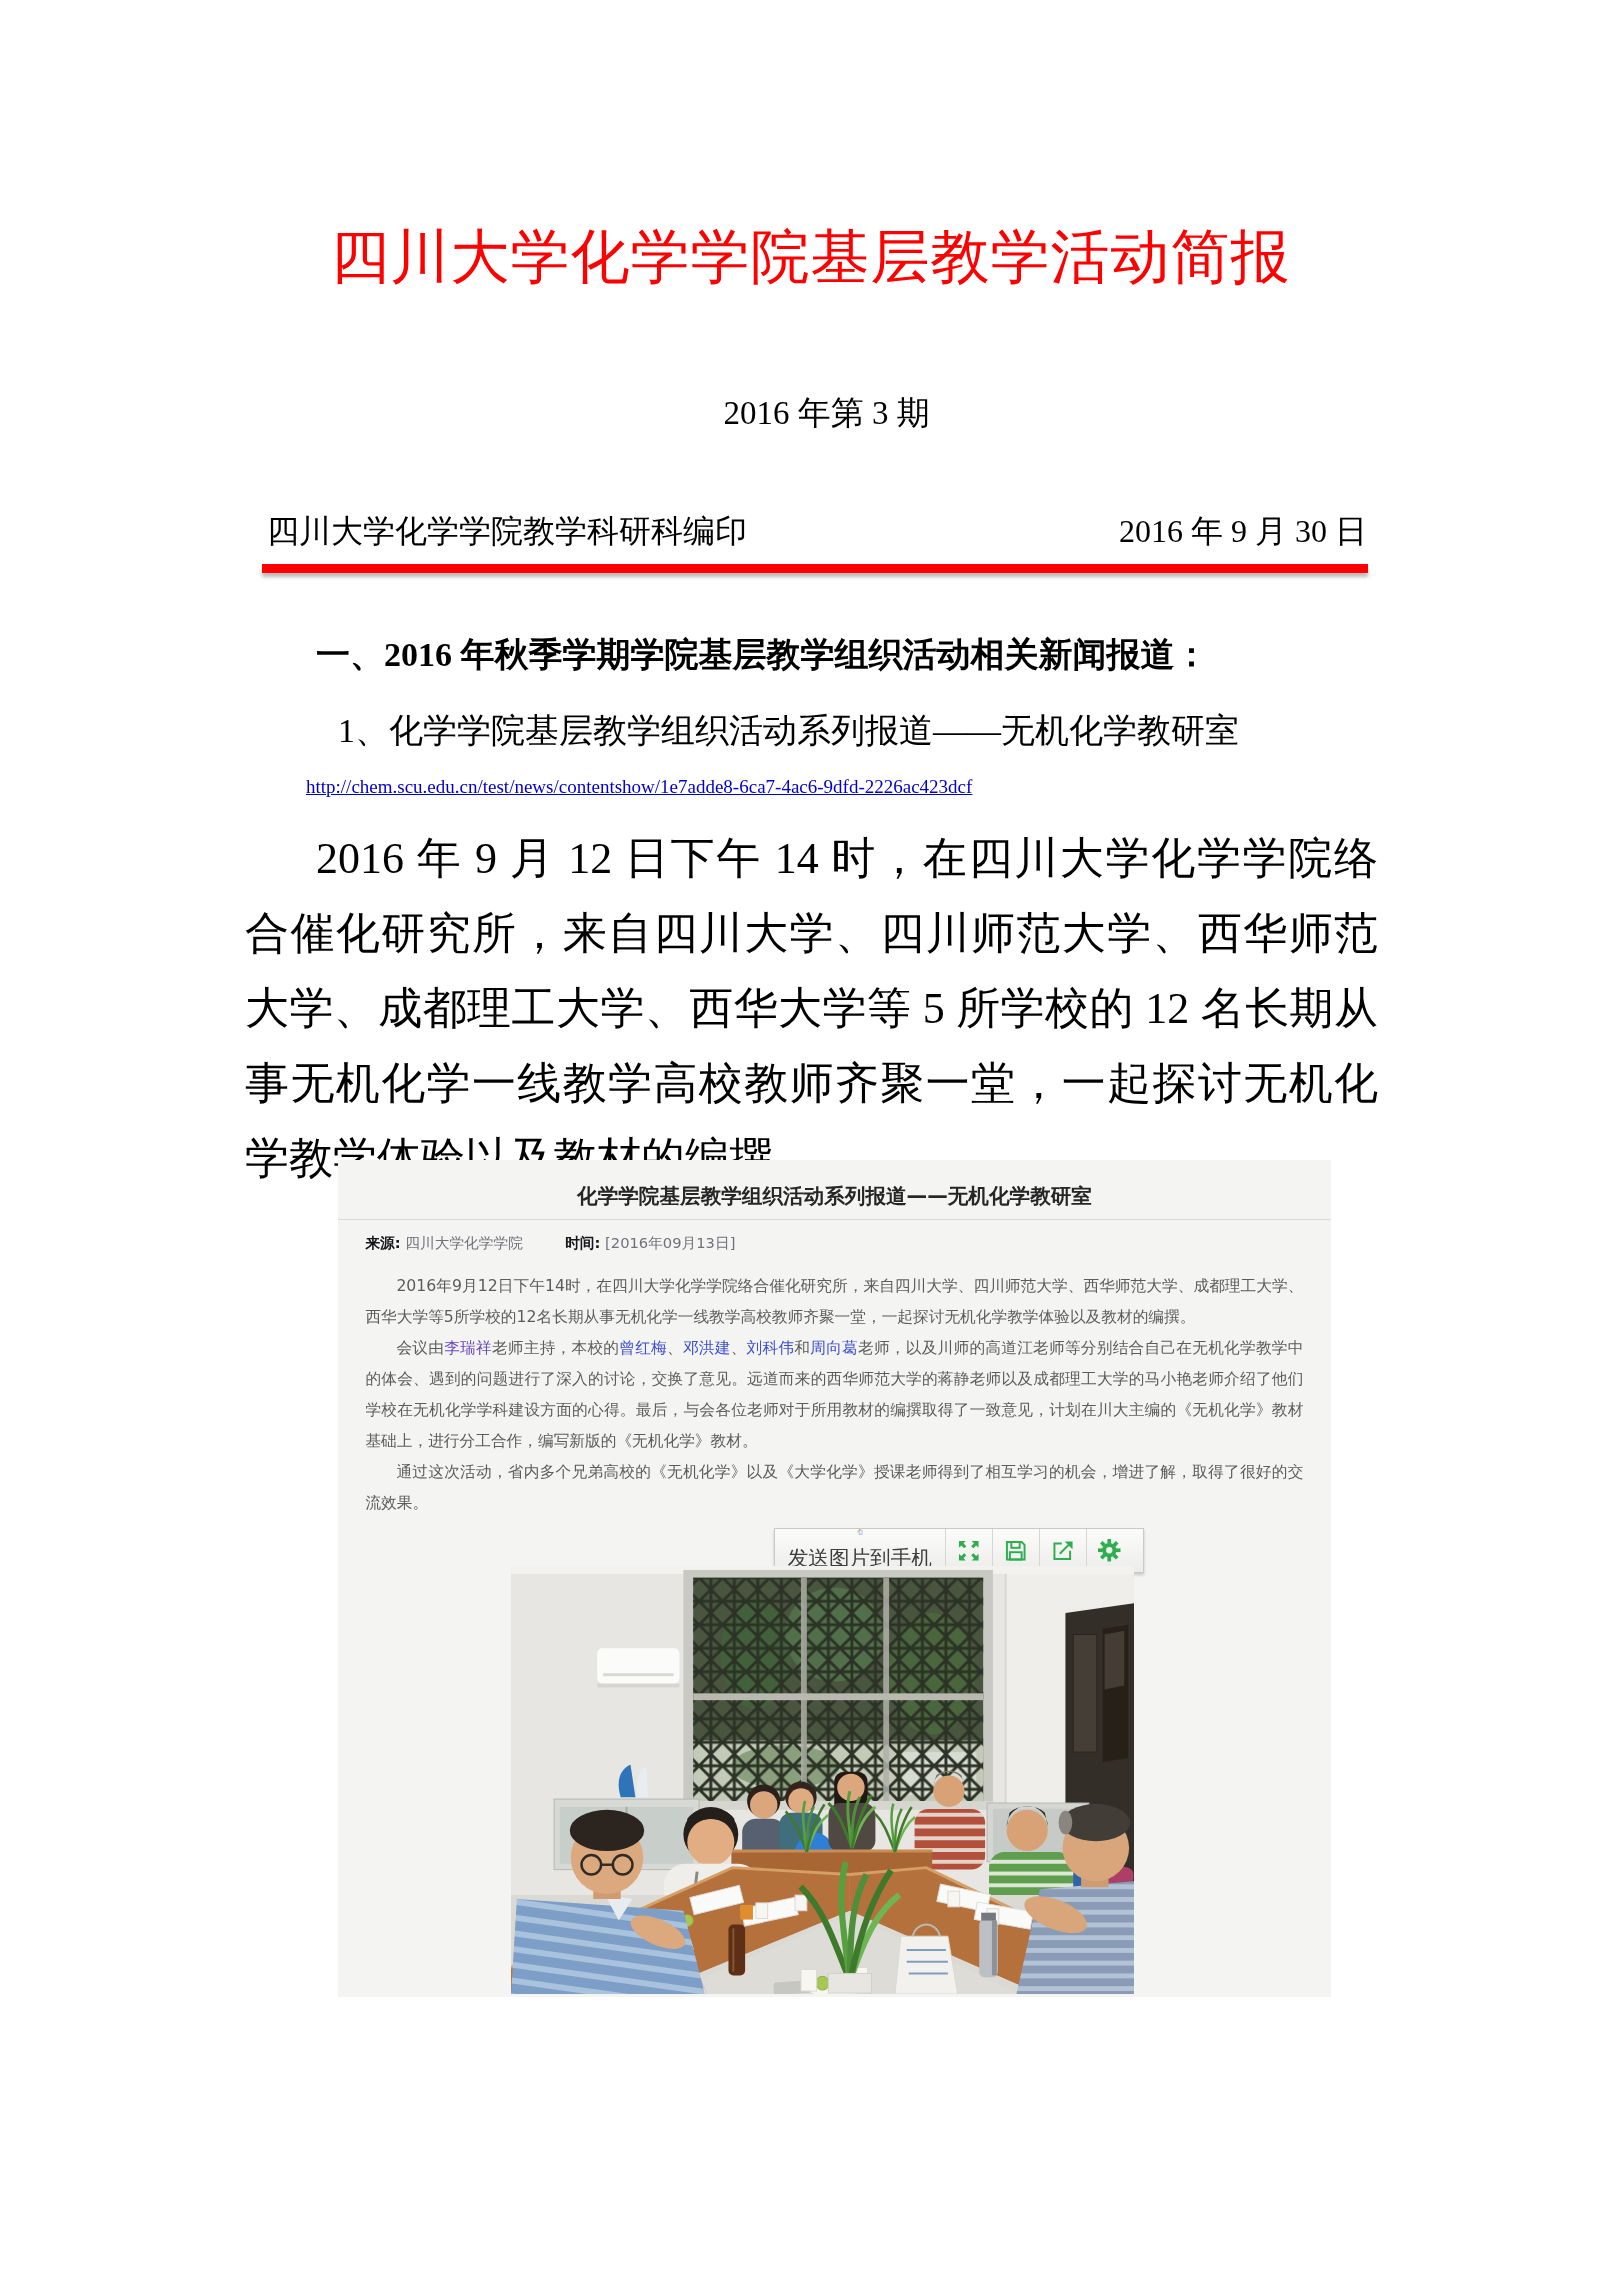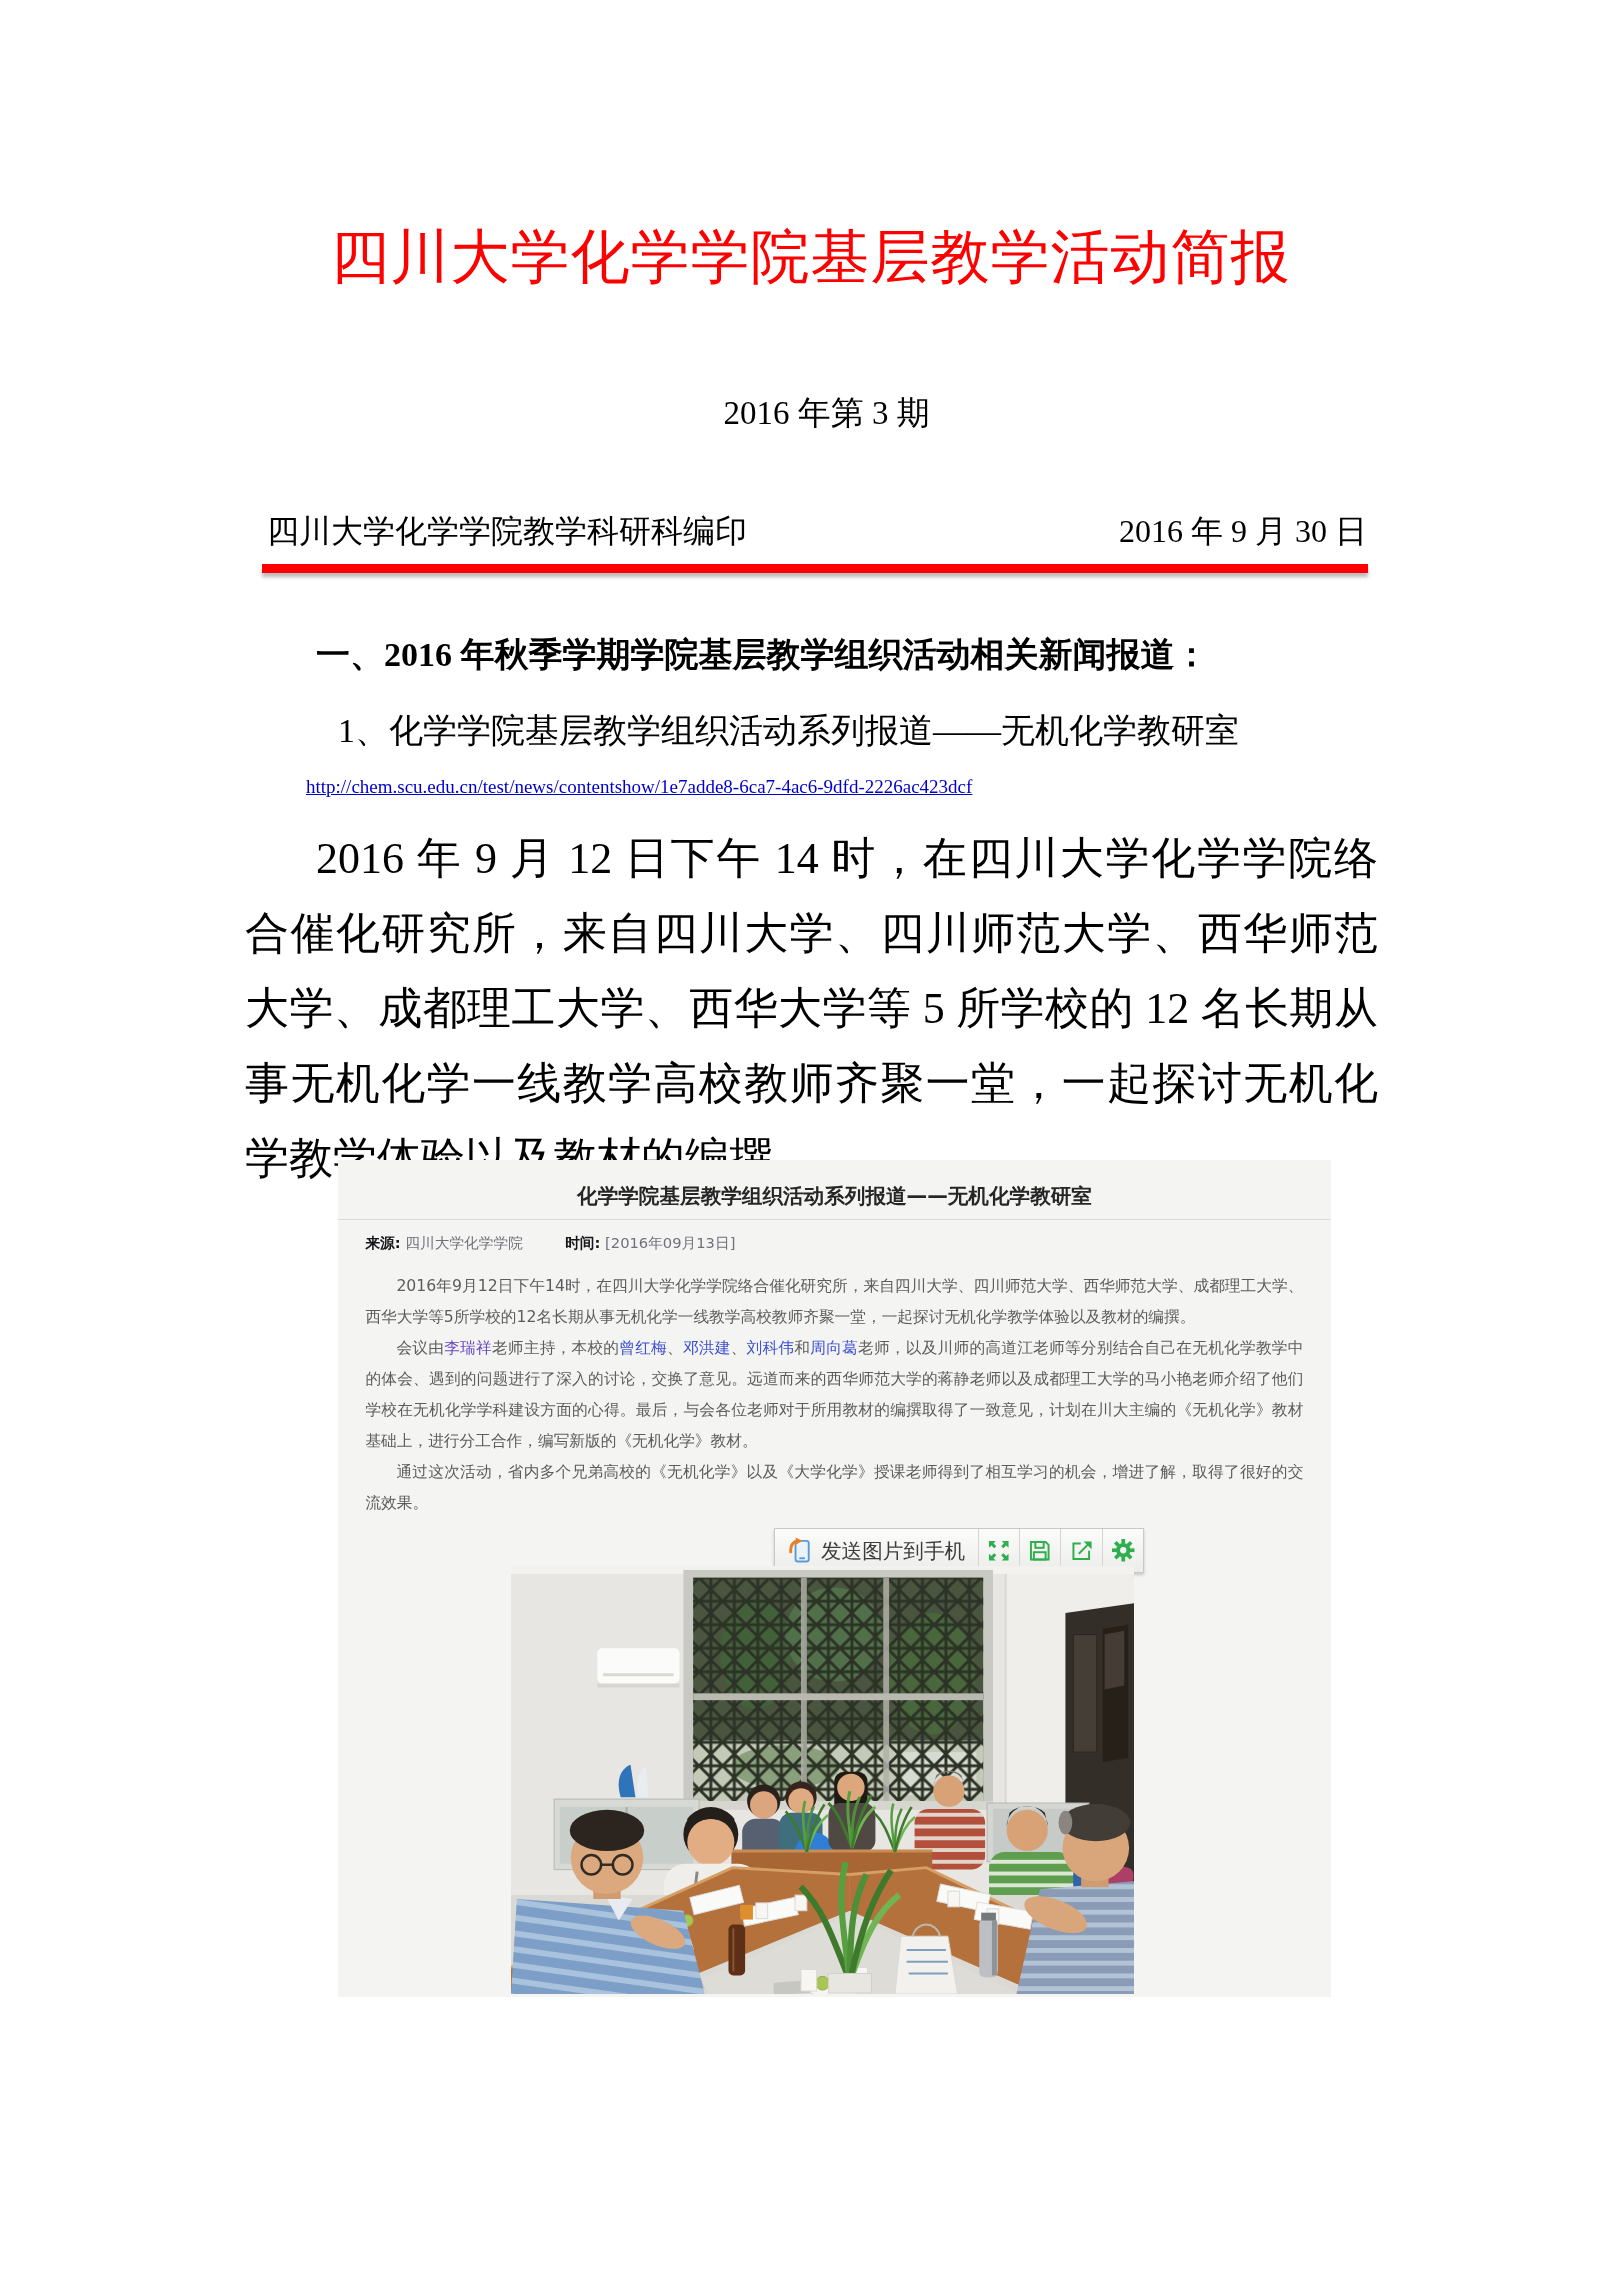--- a/index.html
+++ b/index.html
@@ -32,21 +32,21 @@
   .embed-body{position:absolute;top:110px;left:27.4px;width:938px;font-size:15.7px;line-height:31px;
               color:#5c5c5c;text-align:justify;}
   .embed-body p{margin:0;text-indent:31px;}
   .elink{color:#3c4fd0;cursor:pointer;}
   .elink-visited{color:#6a49c0;cursor:pointer;}
 
   .toolbar{position:absolute;left:436px;top:368px;width:370px;height:45px;box-sizing:border-box;
            background:linear-gradient(#fcfcfb,#ececea);border:1px solid #c9c9c6;
            box-shadow:0 2px 2.9px rgba(0,0,0,.18);display:flex;align-items:center;}
   .tb-send{display:flex;align-items:center;gap:8.8px;padding:0 12.7px;height:100%;
-           font-size:20.6px;color:#3d3d3d;white-space:nowrap;cursor:pointer;}
+           font-size:20.6px;color:#3d3d3d;white-space:nowrap;cursor:pointer;flex-direction:column;}
   .tb-sep{width:1px;height:100%;background:#d5d5d2;}
   .tb-btn{width:46px;height:100%;display:flex;align-items:center;justify-content:center;cursor:pointer;}
 
   .photo{position:absolute;left:173px;top:406px;width:623px;height:428px;display:block;}
 </style>
 </head>
 <body>
 
 <div class="page">
 

